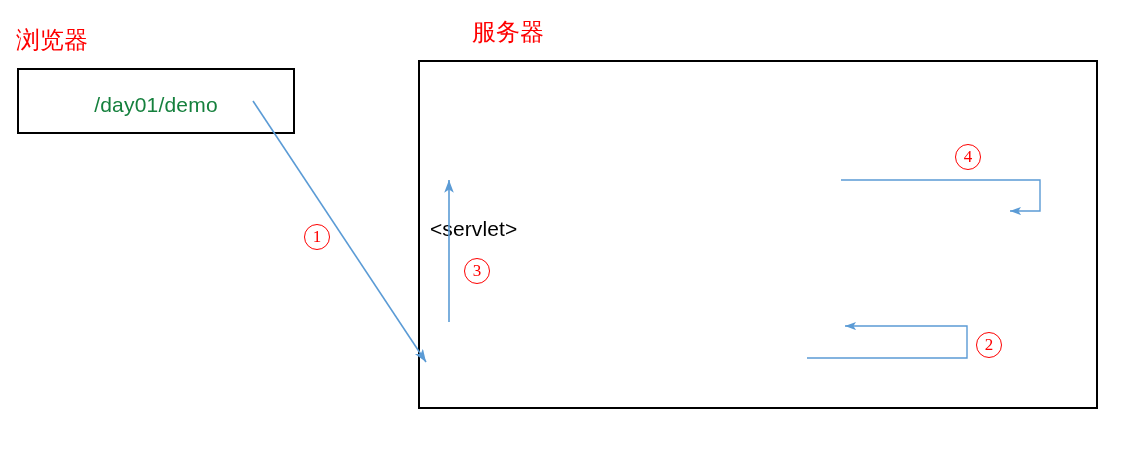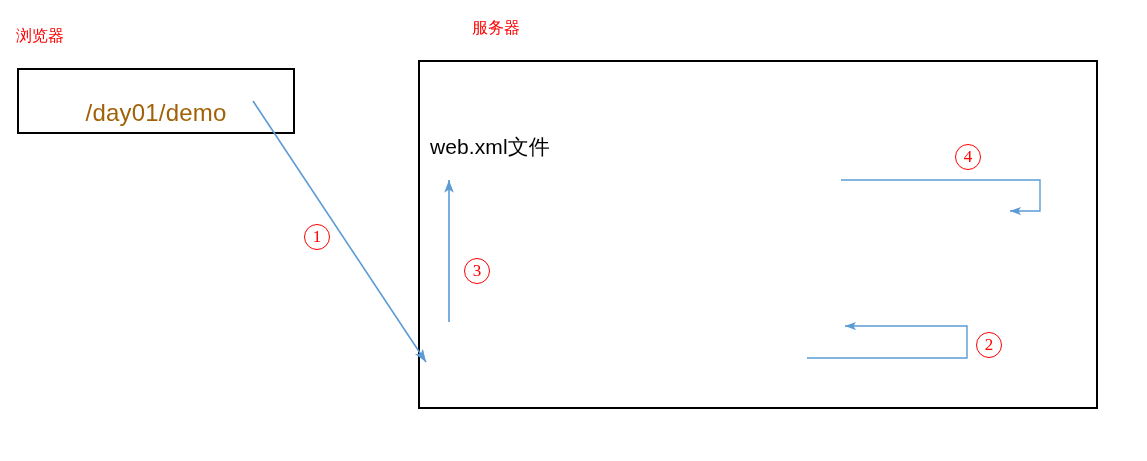--- a/index.html
+++ b/index.html
@@ -12,21 +12,21 @@
     height: 461px;
     position: relative;
     font-family: "Liberation Sans", "DejaVu Sans", sans-serif;
     overflow: hidden;
   }
 
   
   .heading {
     position: absolute;
     color: #fe0000;
-    font-size: 16px;
+    font-size: 24px;
     line-height: 1;
     white-space: nowrap;
     font-family: "DejaVu Sans", "Liberation Sans", sans-serif;
   }
   #browser-heading { left: 16px; top: 28px; }
   #server-heading  { left: 472px; top: 20px; }
 
   
   .panel {
     position: absolute;
@@ -44,28 +44,28 @@
     left: 418px;
     top: 60px;
     width: 680px;
     height: 349px;
   }
 
   
   #browser-url {
     position: absolute;
     left: 0;
-    top: 12px;
+    top: 4px;
     width: 100%;
     height: 100%;
     display: flex;
     align-items: center;
     justify-content: center;
-    font-size: 24px;
-    color: #a16207;
+    font-size: 21px;
+    color: #15803d;
     letter-spacing: 0.2px;
   }
 
   
   #xml-listing {
     position: absolute;
     left: 430px;
     top: 72px;
     width: 660px;
     font-size: 21px;
@@ -113,22 +113,22 @@
 
 <div class="panel" id="browser-box">
   <div id="browser-url">/day01/demo</div>
 </div>
 
 <div class="heading" id="server-heading">服务器</div>
 
 <div class="panel" id="server-box"></div>
 
 <div id="xml-listing">
-  <div class="xml-line">web.xml文件</div>
   <div class="xml-line blank"></div>
+  <div class="xml-line">&lt;servlet&gt;</div>
   
   
   
   
   
   
   
 </div>
 
 <svg id="annotation-layer" viewBox="0 0 1147 461" xmlns="http://www.w3.org/2000/svg">

